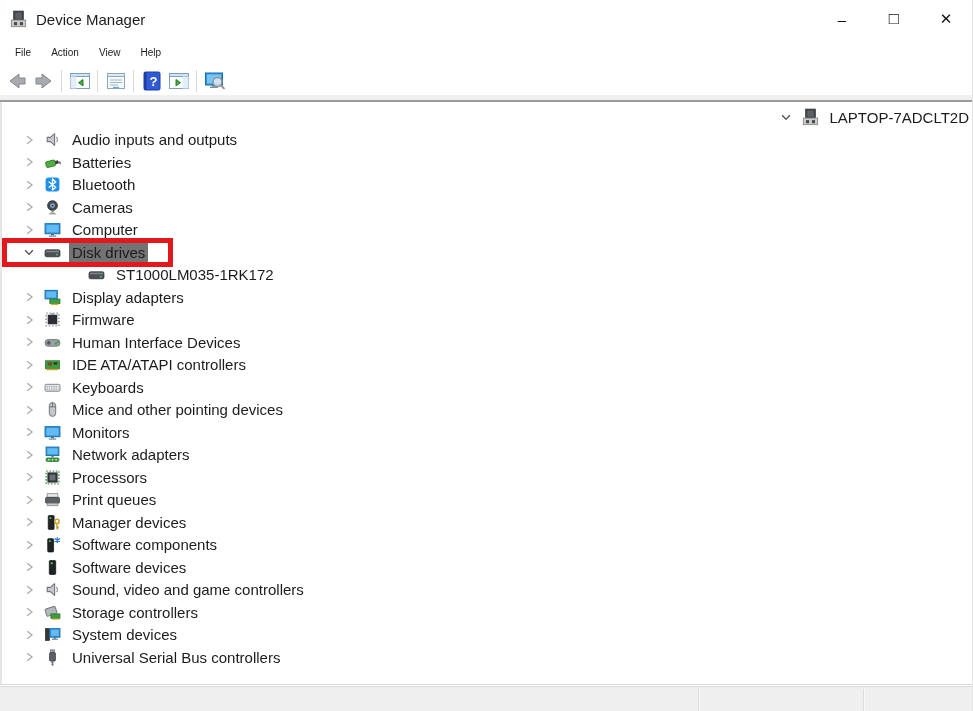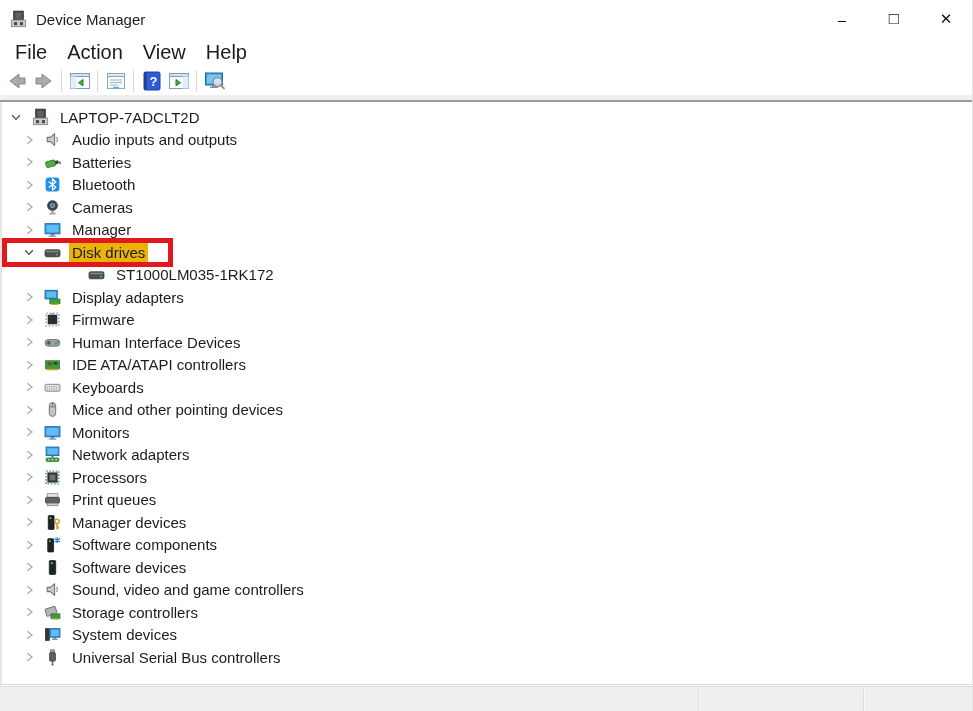--- a/index.html
+++ b/index.html
@@ -9,40 +9,40 @@
   
   .titlebar{position:absolute;top:0;left:0;right:0;height:38px;background:#fff;display:flex;align-items:center;}
   .appicon{width:19px;height:19px;margin-left:9px;}
   .title{font-size:15px;margin-left:8px;}
   .wincontrols{position:absolute;right:0;top:0;height:38px;display:flex;}
   .winbtn{width:52px;height:38px;display:flex;align-items:center;justify-content:center;
           font-size:15px;color:#111;cursor:default;background:transparent;border:0;}
   .winbtn.max{font-size:17px;}
   
   .menubar{position:absolute;top:38px;left:0;right:0;height:28px;background:#fff;display:flex;align-items:center;padding-left:5px;}
-  .menuitem{font-size:20px;padding:3px 10px;}
+  .menuitem{font-size:10px;padding:3px 10px;}
   
   .toolbar{position:absolute;top:66px;left:0;right:0;height:29px;background:#fff;display:flex;align-items:center;padding-left:3px;}
   .tbtn{width:27px;height:26px;display:flex;align-items:center;justify-content:center;}
   .tbtn svg{width:22px;height:22px;}
   .tsep{width:1px;height:22px;background:#d9d9d9;margin:0 4px;}
   .toolbar-edge{position:absolute;top:95px;left:0;right:0;height:5px;background:#f0f0f0;}
   .toolbar-line{position:absolute;top:100px;left:0;right:0;height:2px;background:#9b9b9b;}
   
   .tree{position:absolute;top:102px;left:0;right:0;bottom:27px;background:#fff;
         border-left:2px solid #e6e6e6;padding-top:4px;box-sizing:border-box;}
   .row{display:flex;align-items:center;height:22.5px;cursor:default;}
-  .row.l0{padding-left:8px;}
+  .row.l0{padding-left:8px;justify-content:flex-end;}
   .row.l1{padding-left:21px;}
   .row.l2{padding-left:86px;}
   .chev{width:12px;height:12px;margin-right:9px;flex:0 0 12px;}
   .ic{width:17px;height:17px;margin-right:8px;flex:0 0 17px;}
   .row.l0 .ic{width:19px;height:19px;flex:0 0 19px;margin-right:7px;}
   .lbl{font-size:15px;white-space:nowrap;padding:1px 3px;}
-  .lbl.sel{background:#eab308;}
+  .lbl.sel{background:#737373;}
   
   .annotation{position:absolute;left:2px;top:238px;width:171px;height:29px;
               border:5px solid #e2191c;box-sizing:border-box;pointer-events:none;}
   
   .bottomline{position:absolute;left:0;right:0;top:684px;height:1px;background:#d7d7d7;}
   .bottombar{position:absolute;left:0;right:0;top:686px;height:25px;background:#efeff0;border-top:1px solid #dadada;}
   .bdiv{position:absolute;top:2px;width:1px;height:22px;background:#dcdcdc;border-right:1px solid #f8f8f8;}
   .bdiv.d1{left:698px;}
   .bdiv.d2{left:863px;}
   svg{display:block;}
@@ -343,21 +343,21 @@
       <span class="lbl">Cameras</span>
     </div>
 
     <div class="row l1">
       <svg class="chev">
           <use href="#chev-r"></use>
         </svg>
       <svg class="ic">
           <use href="#i-mon"></use>
         </svg>
-      <span class="lbl">Manager</span>
+      <span class="lbl">Computer</span>
     </div>
 
     <div class="row l1">
       <svg class="chev">
           <use href="#chev-d"></use>
         </svg>
       <svg class="ic">
           <use href="#i-disk"></use>
         </svg>
       <span class="lbl sel">Disk drives</span>

